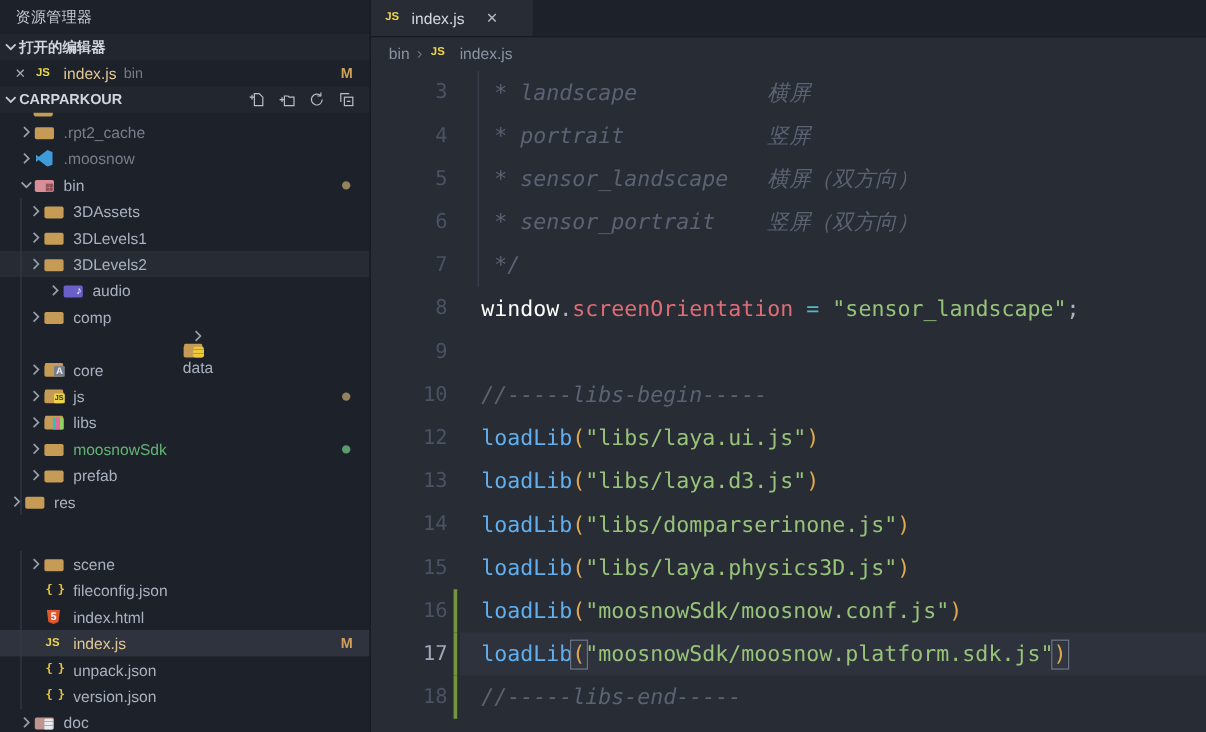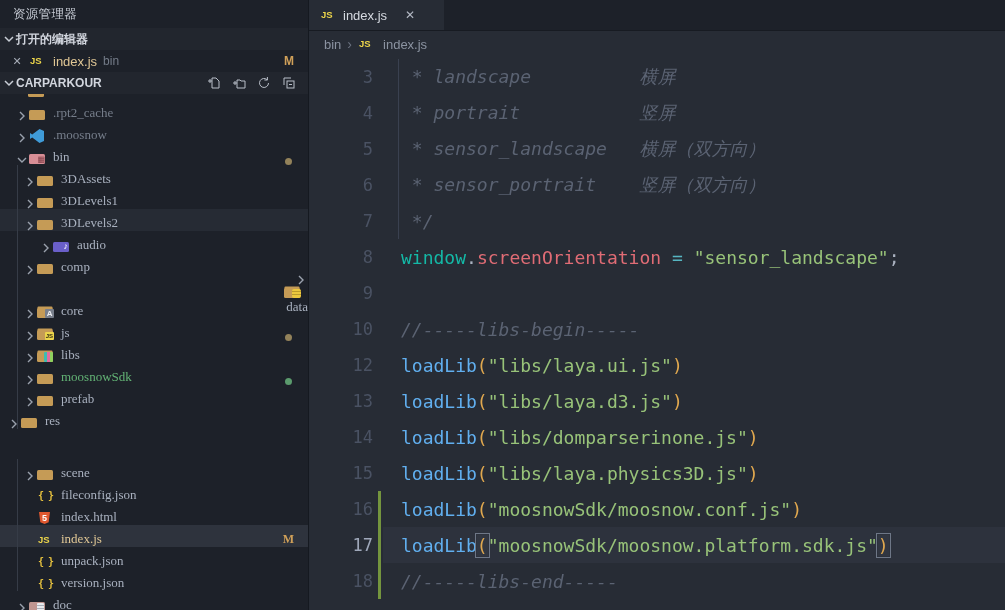--- a/index.html
+++ b/index.html
@@ -20,21 +20,21 @@
   .abtn{width:16px;height:16px;display:flex;align-items:center;justify-content:center;
         color:#b9bfc9;cursor:pointer;border-radius:3px;}
   .oe-row{height:22px;display:flex;align-items:center;padding-left:9px;}
   .oe-close{width:16px;color:#a7adb8;font-size:11px;text-align:center;margin-right:4px;}
   .oe-name{color:#e0c795;margin-right:6px;}
   .oe-path{color:#747c89;font-size:12px;}
   .oe-grow{flex:1;}
   .mbadge{color:#d0a059;font-weight:bold;font-size:12px;padding-right:14px;}
 
   .tree{flex:1;overflow:hidden;position:relative;}
-  .trow{height:22px;display:flex;align-items:flex-end;position:relative;cursor:pointer;font-family:Liberation Serif, serif;}
+  .trow{height:22px;display:flex;align-items:center;position:relative;cursor:pointer;}
   .trow.hov{background:#262b34;}
   .trow.sel{background:#2e333d;}
   .trow .chev{width:15px;flex:none;display:flex;align-items:center;justify-content:center;}
   .trow.child::before{content:"";position:absolute;left:17px;top:0;bottom:0;
                       border-left:1px solid #363c47;}
   .lbl{margin-left:0;white-space:nowrap;}
   .lbl.dim{color:#767e8b;}
   .lbl.green{color:#63b375;}
   .lbl.mod{color:#e0c795;}
   .grow{flex:1;}
@@ -101,21 +101,21 @@
         font-family:"DejaVu Sans Mono",monospace;font-size:18px;}
   .line{height:36px;display:flex;align-items:center;position:relative;}
   .line .ln{width:64px;flex:none;text-align:right;color:#4a5263;font-size:17px;
         align-self:center;pointer-events:none;}
   .line.current .ln{color:#9fa8ba;}
   .line.current{background:linear-gradient(to right,transparent 74px,#2d323d 74px);}
   .line.git::before{content:"";position:absolute;left:69px;top:0;bottom:0;width:3px;background:#74953e;}
   .line .guide{position:absolute;left:89px;top:0;bottom:0;border-left:1px solid #3a4150;}
   .line .ct{margin:0;padding-left:28px;white-space:pre;font:inherit;}
   .tok-cm{color:#5b6373;font-style:italic;}
-  .tok-pl{color:#14b8a6;}
+  .tok-pl{color:#ffffff;}
   .tok-pu{color:#aab2c0;}
   .tok-pr{color:#e06c75;}
   .tok-op{color:#56b6c2;}
   .tok-st{color:#98c379;}
   .tok-fn{color:#61afef;}
   .tok-pa{color:#e0a84f;}
   .tok-pa.match{outline:1px solid #6e7787;outline-offset:1px;background:#3a404c55;}
 </style>
 </head>
 <body>

